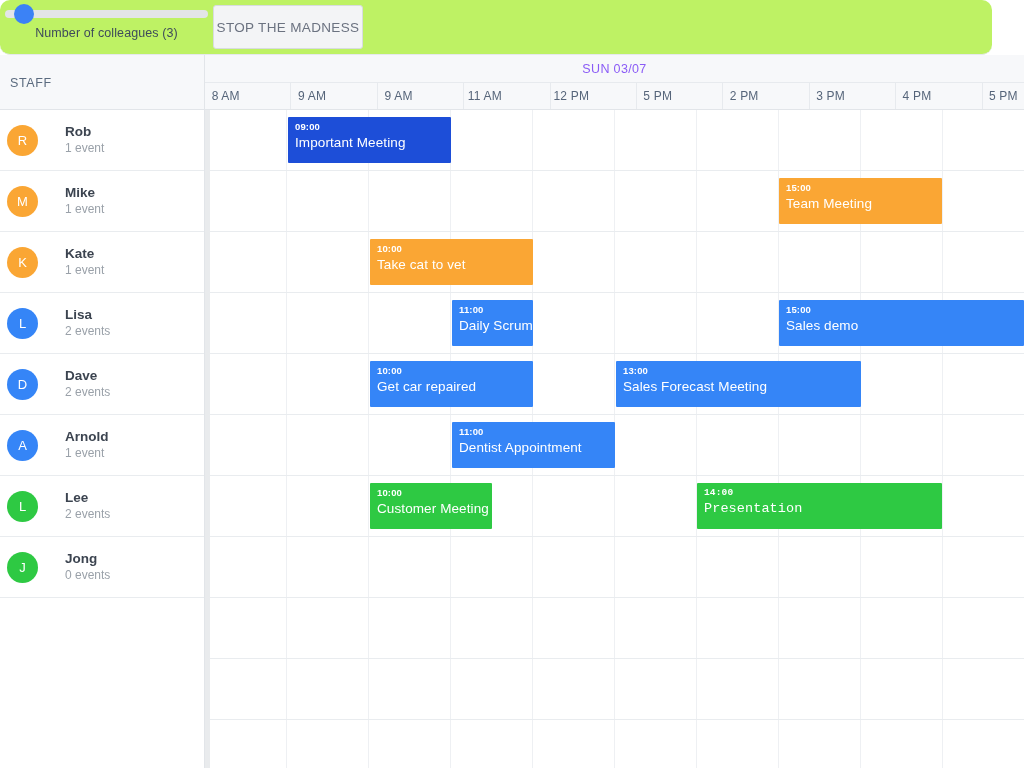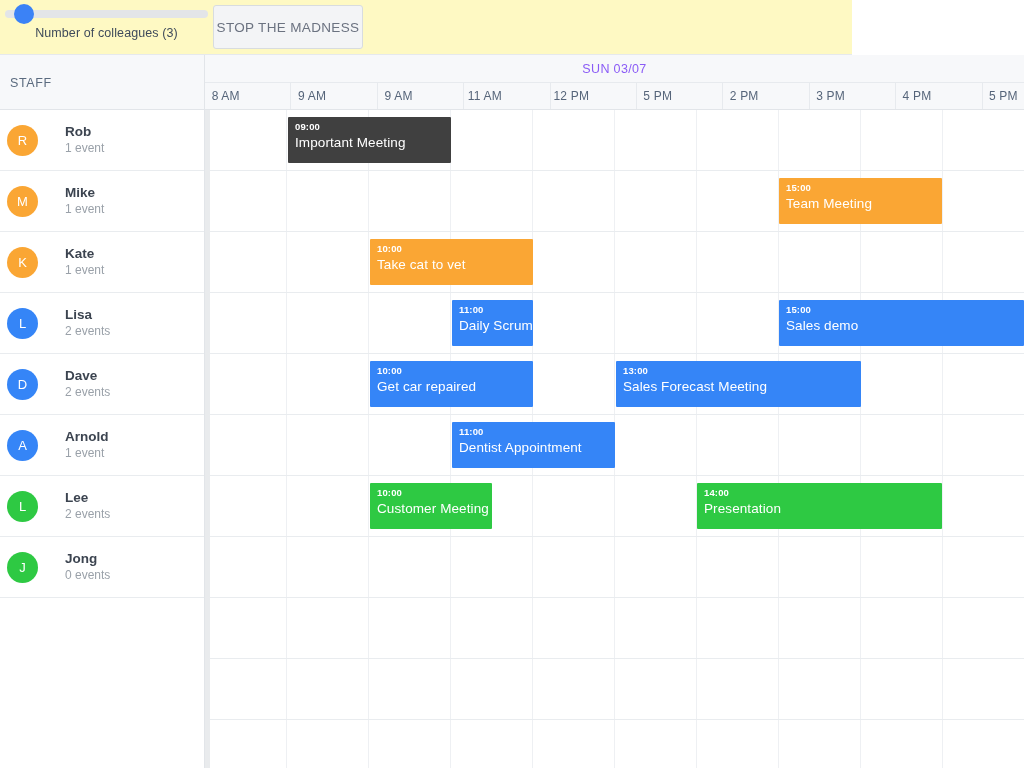--- a/index.html
+++ b/index.html
@@ -9,23 +9,24 @@
     background: #ffffff;
     overflow: hidden;
     -webkit-font-smoothing: antialiased;
   }
 
   #app { position: relative; width: 1024px; height: 768px; }
 
   
   .toolbar {
     position: absolute; left: 0; top: 0;
-    width: 852px; height: 55px;
-    background: #fef9c3;
+    width: 992px; height: 55px;
+    background: #bef264;
     border-bottom: 1px solid #e6e9ec;
+    border-radius: 10px;
   }
   .slider-wrap {
     position: absolute; left: 5px; top: 10px; width: 203px;
   }
   .slider-track {
     position: relative;
     height: 8px; width: 203px;
     border-radius: 4px;
     background: #e3e5e8;
   }
@@ -323,21 +324,21 @@
           <div class="row-line" style="top: 243px;"></div>
           <div class="row-line" style="top: 304px;"></div>
           <div class="row-line" style="top: 365px;"></div>
           <div class="row-line" style="top: 426px;"></div>
           <div class="row-line" style="top: 487px;"></div>
           <div class="row-line" style="top: 548px;"></div>
           <div class="row-line" style="top: 609px;"></div>
         </div>
       <div class="gutter"></div>
       <div id="events-layer">
-          <div class="event" style="background: #404040; left: 83px; width: 163px; top: 7px;">
+          <div class="event" style="background: #1d4ed8; left: 83px; width: 163px; top: 7px;">
             <div class="ev-time">09:00</div>
             <div class="ev-title">Important Meeting</div>
           </div>
           <div class="event" style="background: rgb(250, 166, 52); left: 574px; width: 163px; top: 68px;">
             <div class="ev-time">15:00</div>
             <div class="ev-title">Team Meeting</div>
           </div>
           <div class="event" style="background: rgb(250, 166, 52); left: 165px; width: 163px; top: 129px;">
             <div class="ev-time">10:00</div>
             <div class="ev-title">Take cat to vet</div>
@@ -359,21 +360,21 @@
             <div class="ev-title">Sales Forecast Meeting</div>
           </div>
           <div class="event" style="background: rgb(53, 133, 247); left: 247px; width: 163px; top: 312px;">
             <div class="ev-time">11:00</div>
             <div class="ev-title">Dentist Appointment</div>
           </div>
           <div class="event" style="background: rgb(46, 201, 67); left: 165px; width: 122px; top: 373px;">
             <div class="ev-time">10:00</div>
             <div class="ev-title">Customer Meeting</div>
           </div>
-          <div class="event" style="background: rgb(46, 201, 67); left: 492px; width: 245px; top: 373px;">
+          <div class="event" style="background: rgb(46, 201, 67); left: 492px; width: 245px; top: 373px; font-family: Liberation Mono, monospace;">
             <div class="ev-time">14:00</div>
             <div class="ev-title">Presentation</div>
           </div>
         </div>
     </div>
 
   </div>
 </div>
 
 </body></html>

